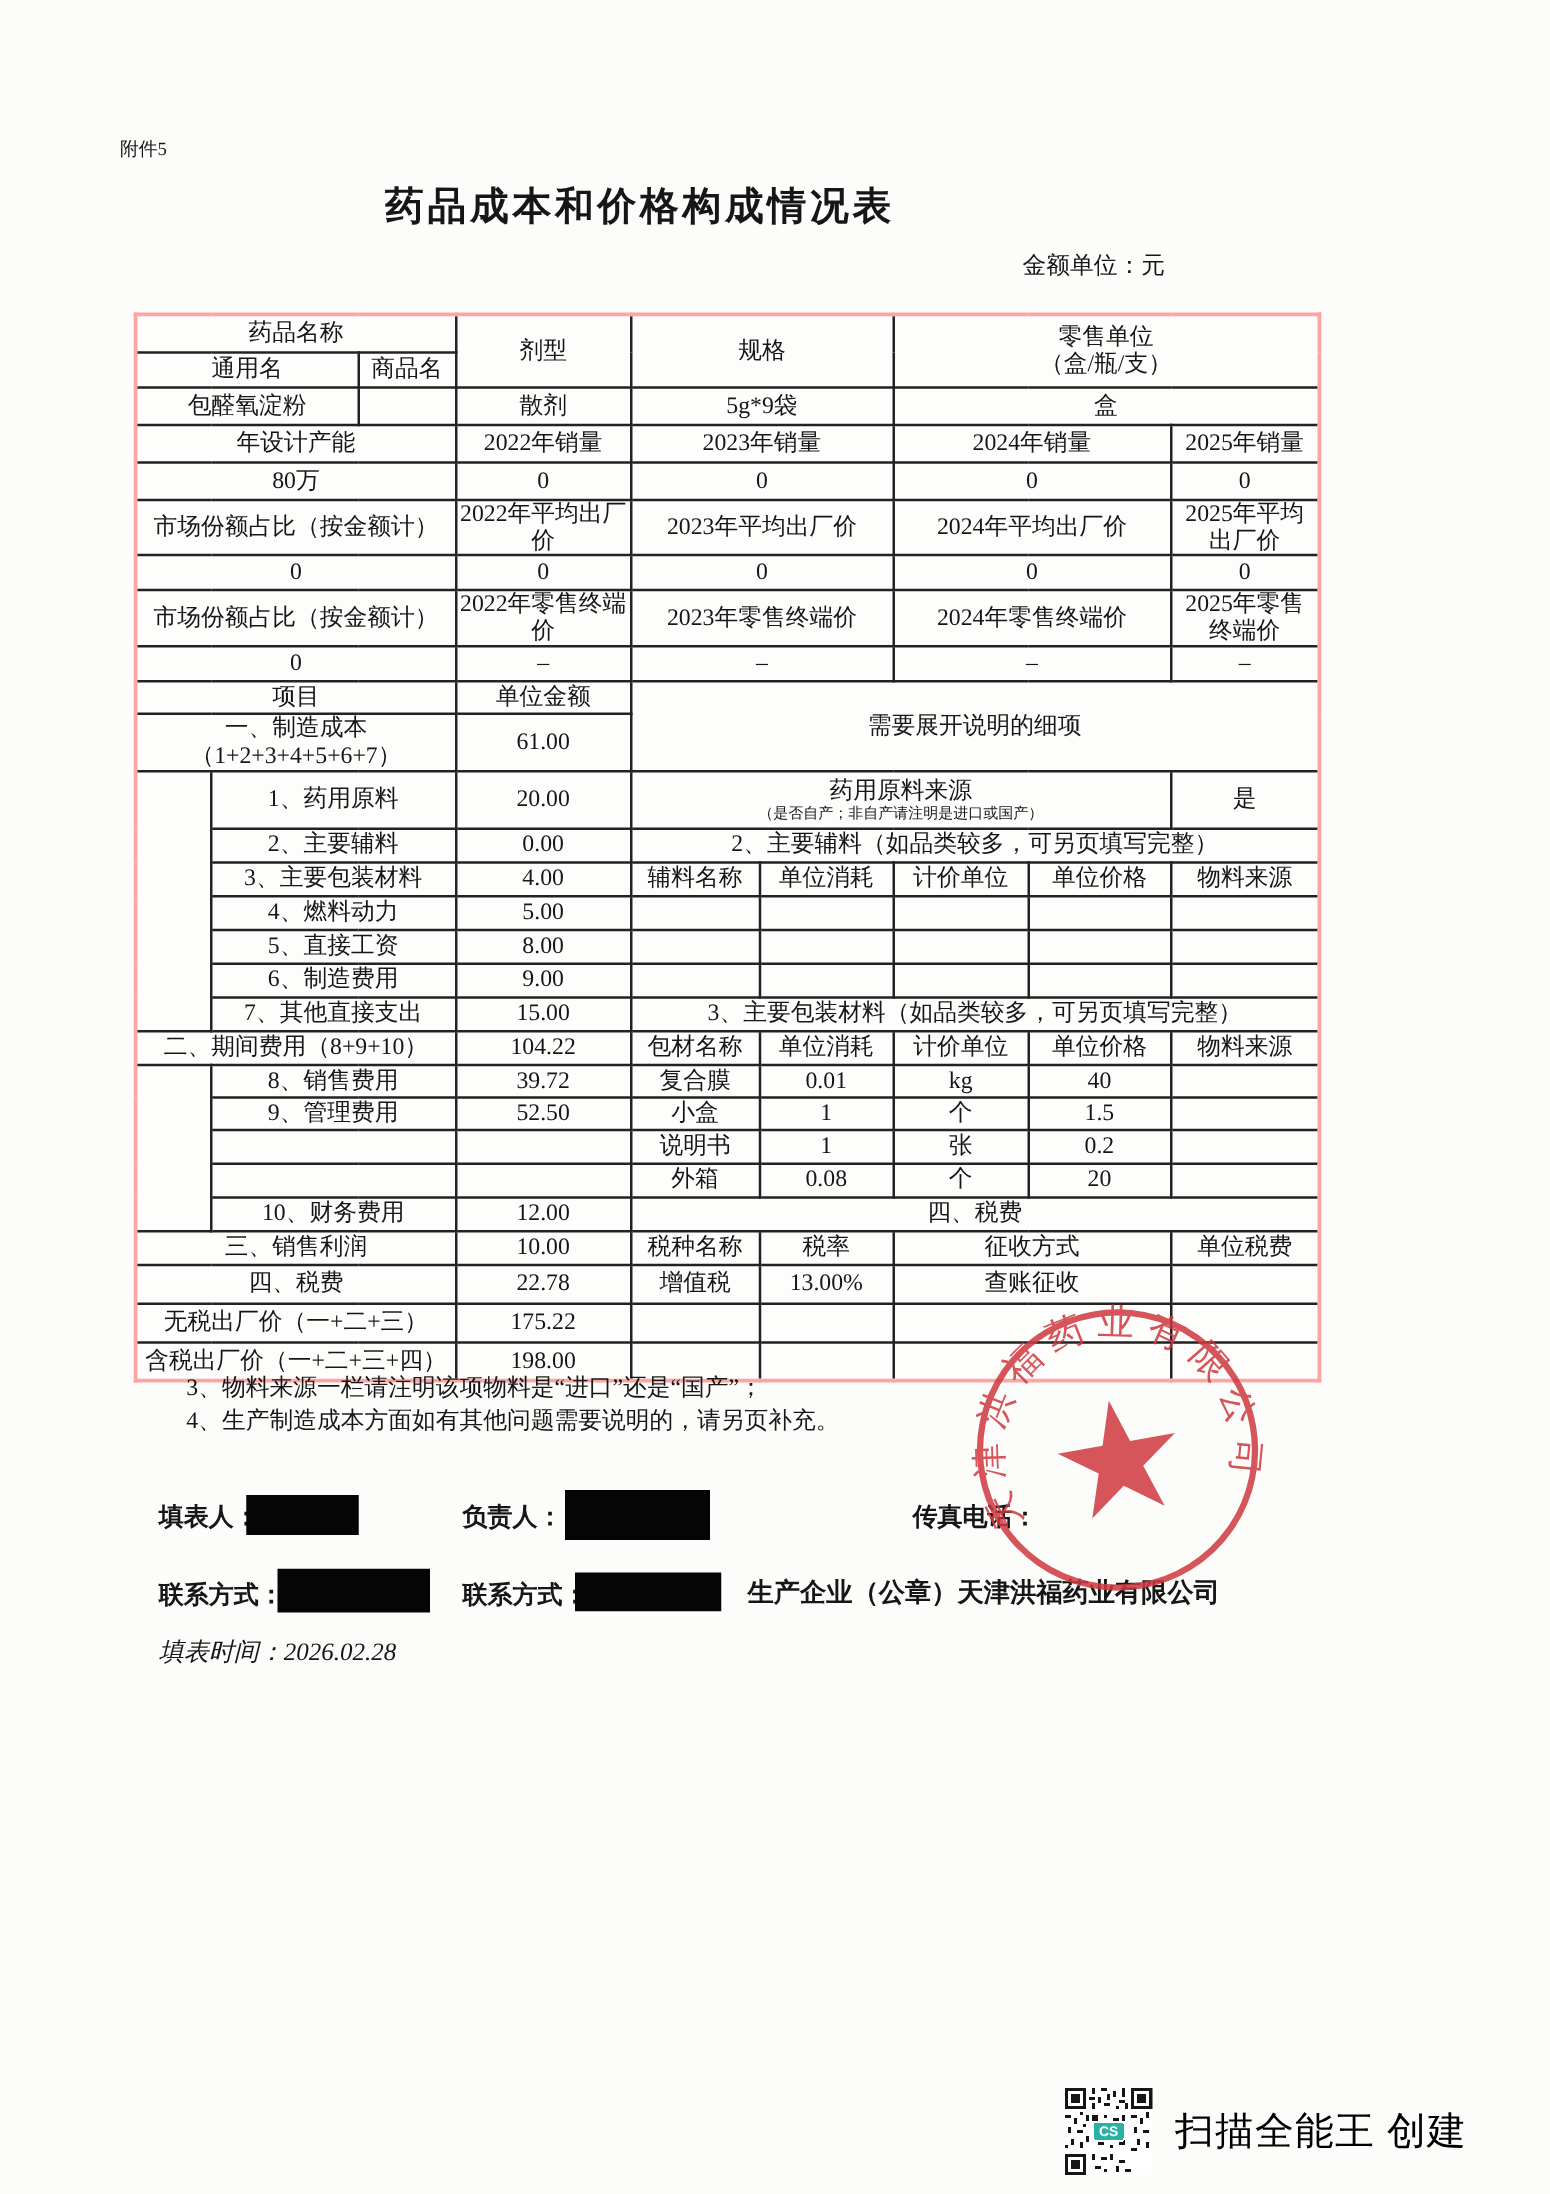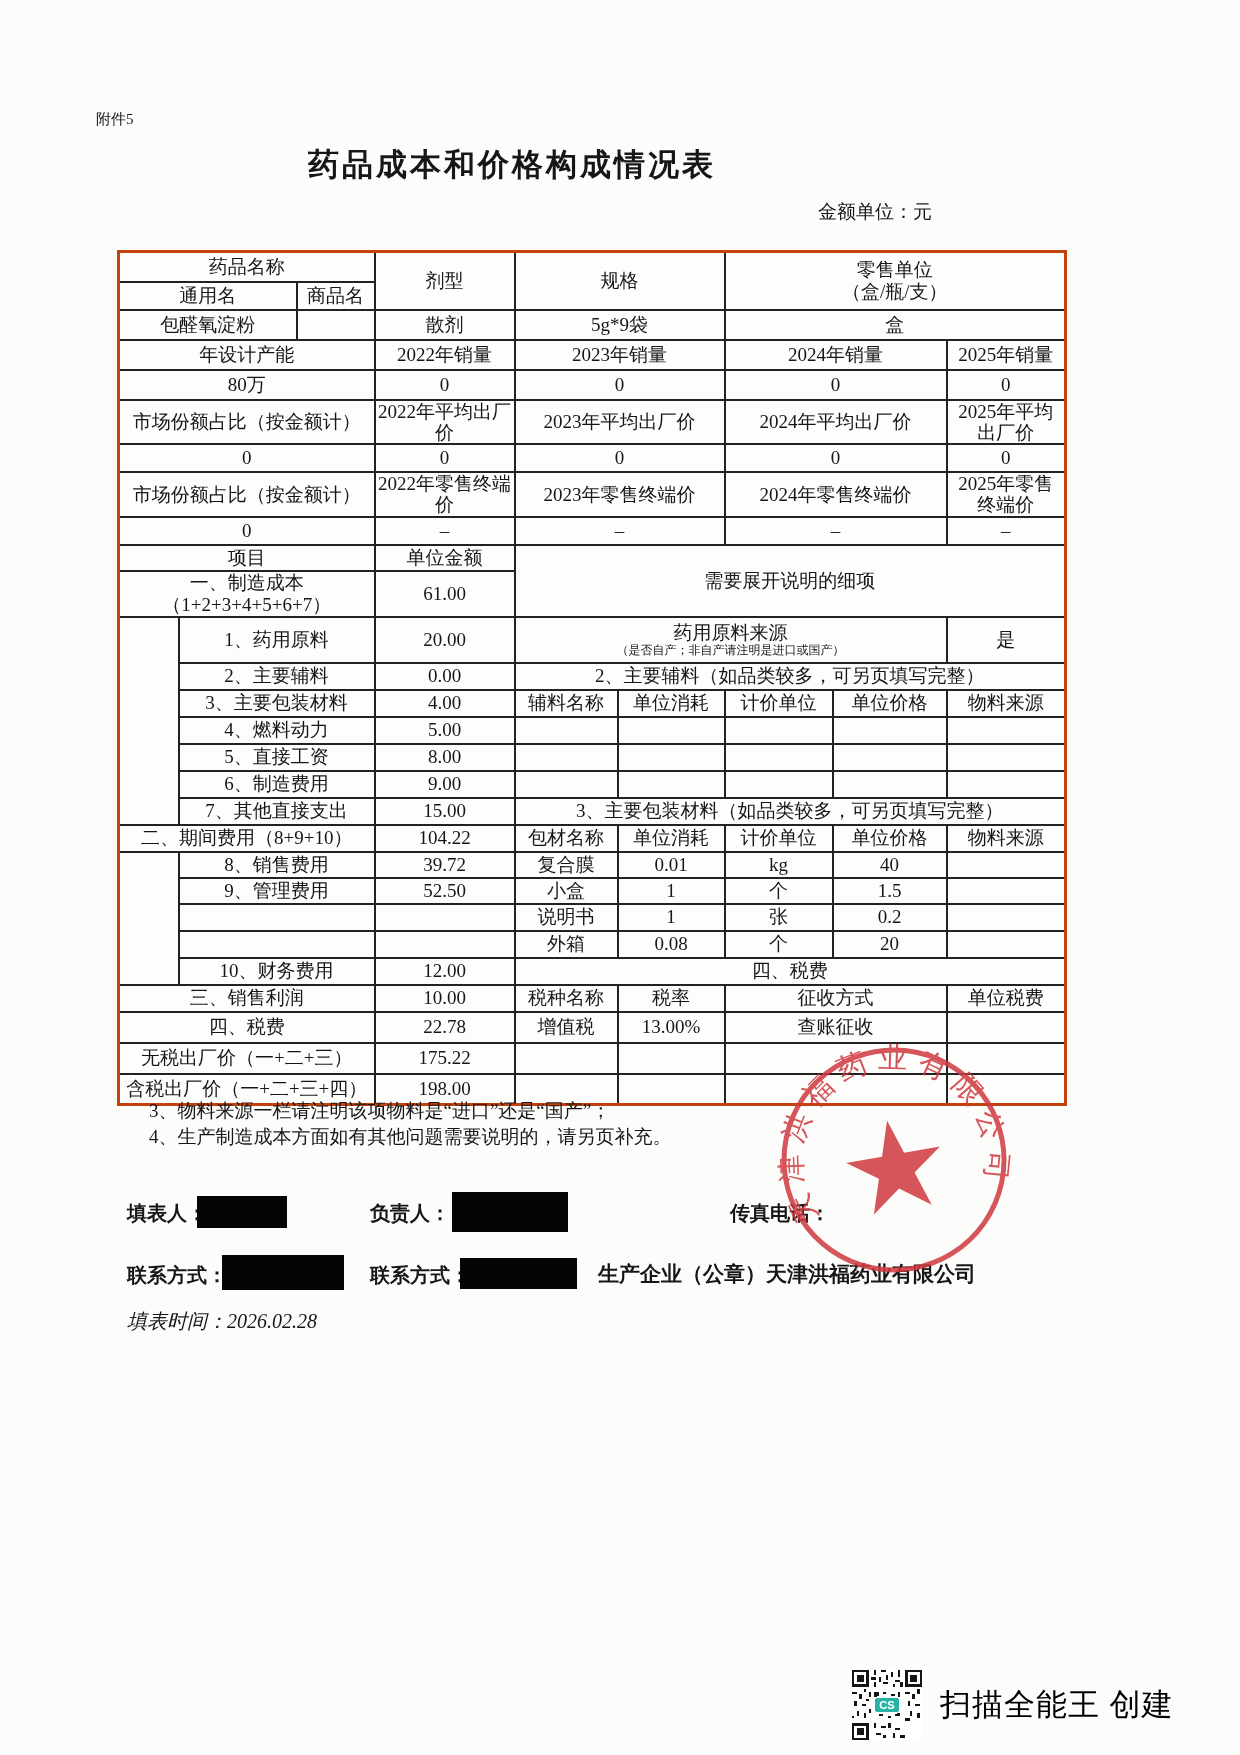--- a/index.html
+++ b/index.html
@@ -7,22 +7,22 @@
     width:1240px;height:1755px;position:relative;overflow:hidden;
     background:#fcfcfa;
     font-family:"Liberation Serif","DejaVu Serif",serif;
     color:#161616;
   }
   .abs{position:absolute;}
   .attachment{left:96px;top:110px;font-size:15px;}
   .title{left:132px;top:144px;width:760px;text-align:center;font-size:31px;font-weight:700;letter-spacing:3px;margin:0;}
   .unit-note{left:795px;top:199px;font-size:19px;margin-left:23px;}
 
-  table.form{position:absolute;left:117px;top:250px;width:947px;
-    border-collapse:collapse;table-layout:fixed;border:3px solid #c2410c;padding-left:27px;}
+  table.form{position:absolute;left:107px;top:250px;width:947px;
+    border-collapse:collapse;table-layout:fixed;border:3px solid #fca5a5;padding-left:27px;}
   table.form td{
     border:2px solid #222;text-align:center;vertical-align:middle;
     padding:0 2px;font-size:19px;line-height:1.12;overflow:hidden;
     background:#fdfdfc;
   }
   td.g{background:#e4e4e0;}
   td.sm{font-size:18px;}
   .sub{display:block;font-size:12px;line-height:1.15;}
   .l2{display:block;line-height:1.15;}
   tr.r26{height:26px} tr.r27{height:27px} tr.r28{height:28px} tr.r30{height:30px}

